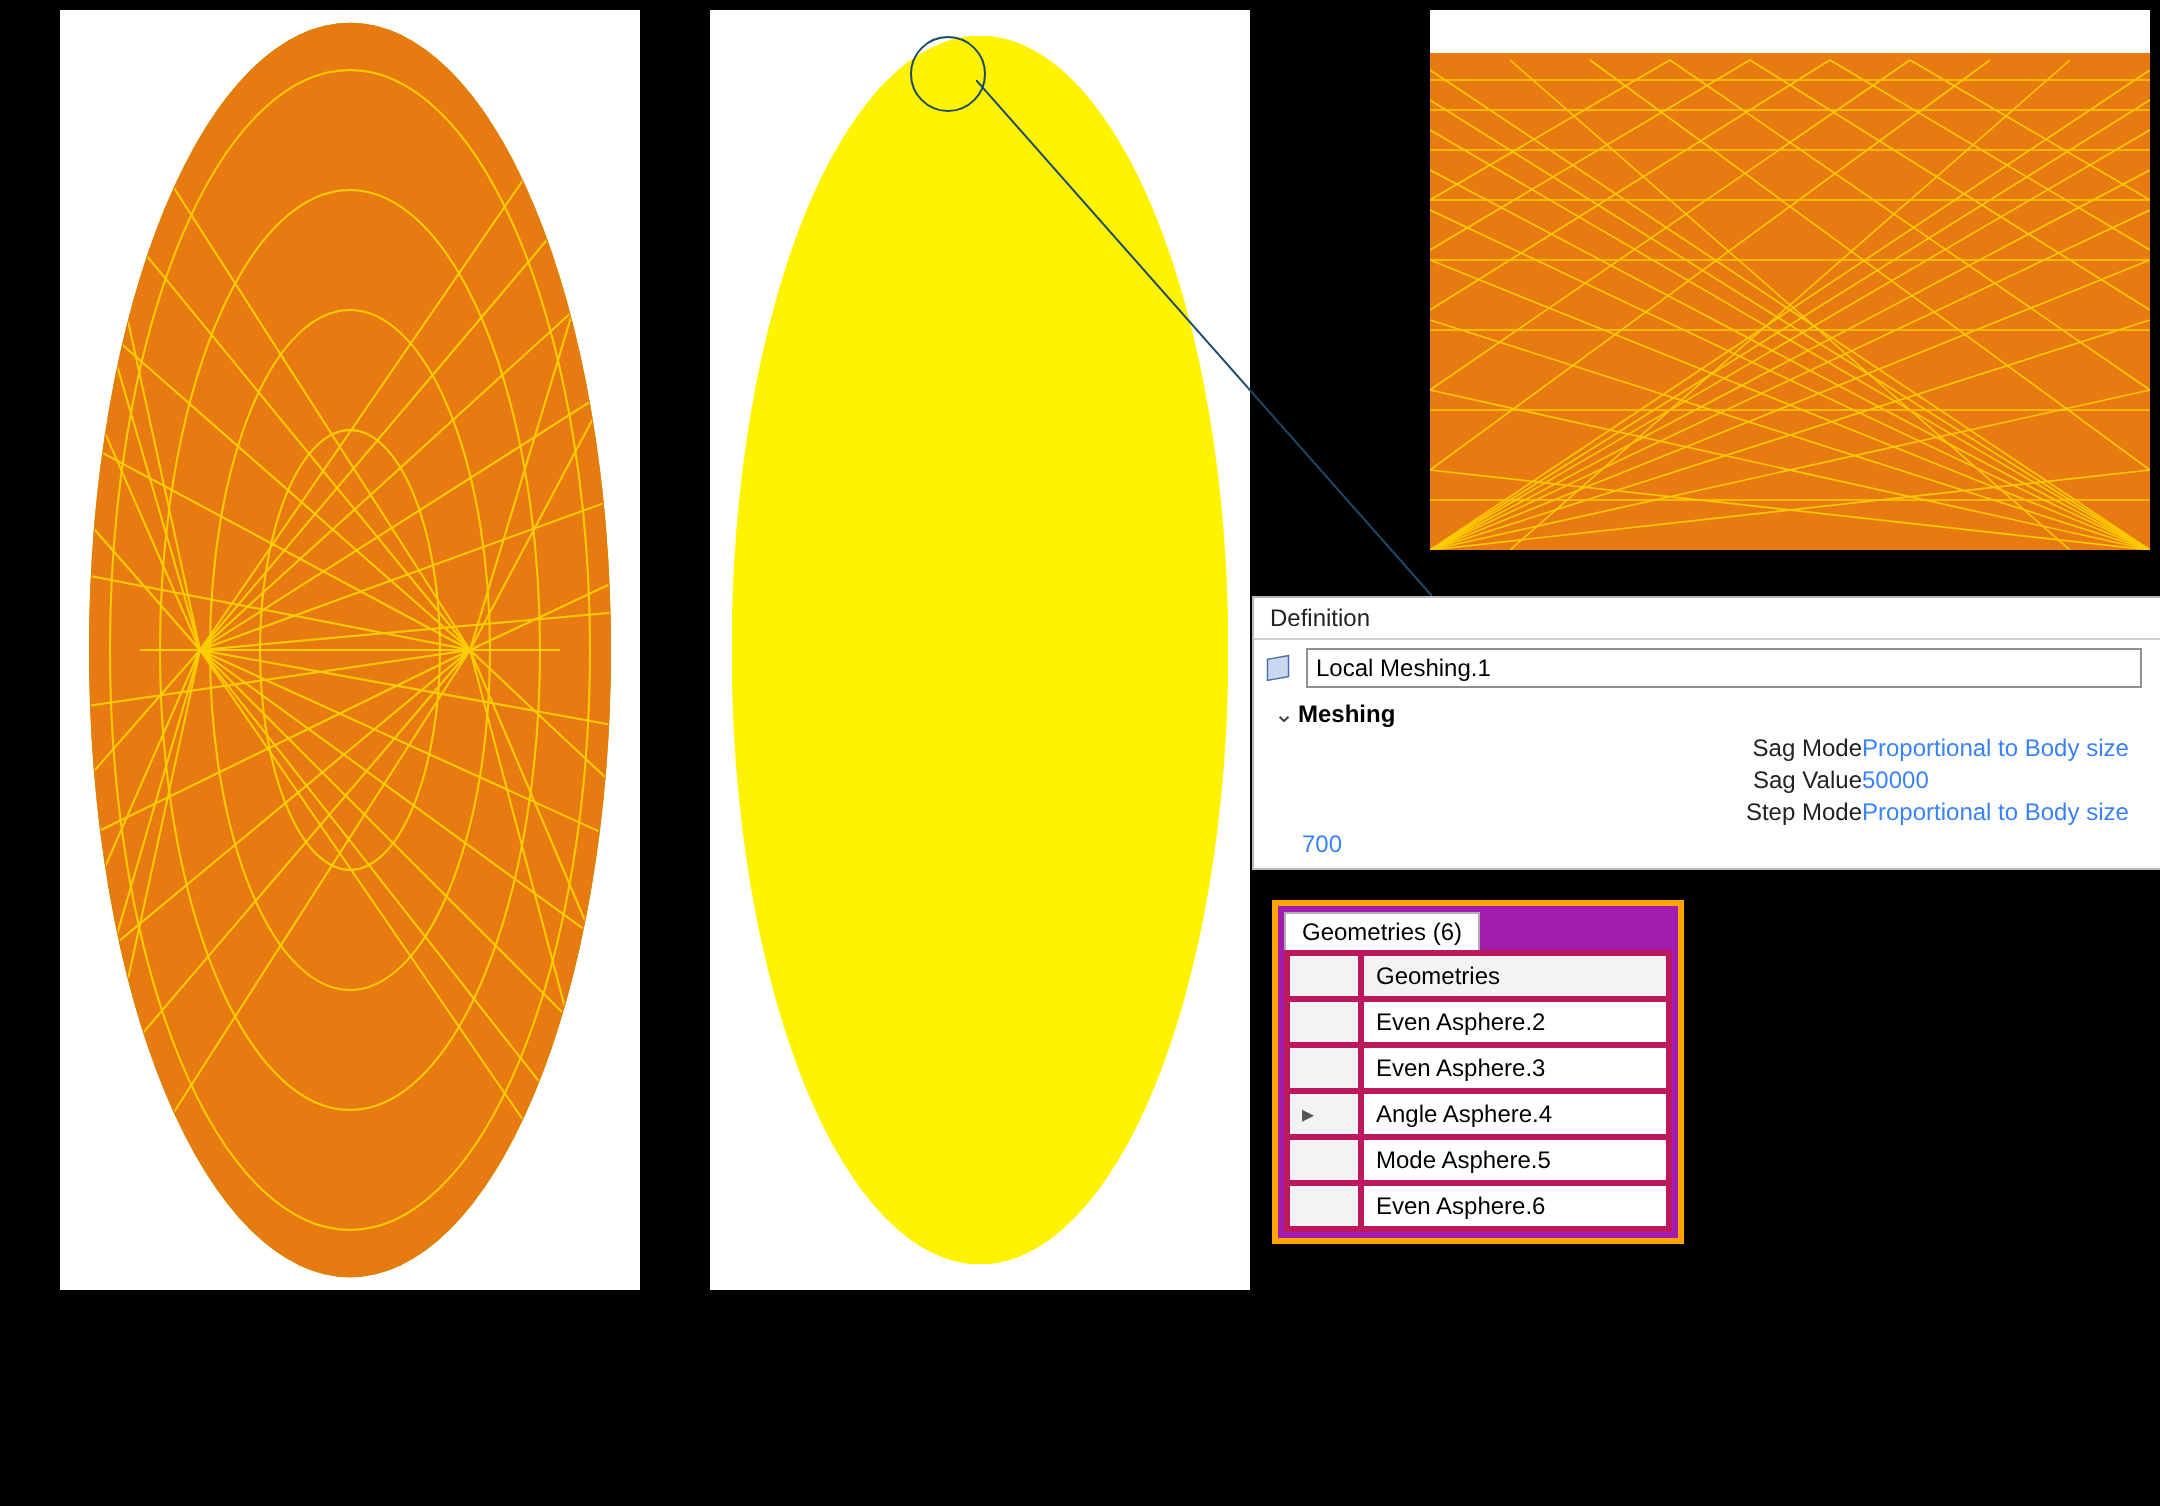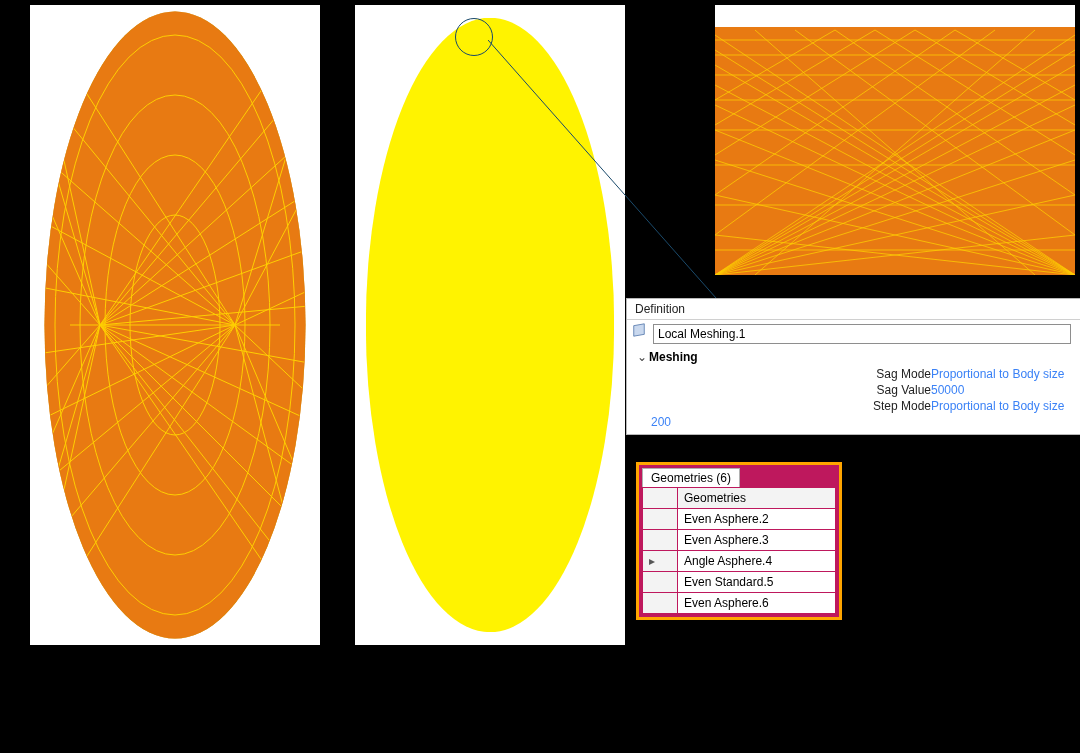--- a/index.html
+++ b/index.html
@@ -14,35 +14,35 @@
   
   .ellipse-mask{position:absolute;inset:0;clip-path:ellipse(45% 49% at 50% 50%);background:#e87a12;}
   .ellipse-lines{position:absolute;inset:0;clip-path:ellipse(45% 49% at 50% 50%);opacity:.95;}
   .ellipse-yellow{position:absolute;left:4%;top:2%;width:92%;height:96%;clip-path:ellipse(50% 50% at 50% 50%);background:#fff300;}
   .panel-mid{background:#fff;border:none;}
   .zoom-circle{position:absolute;left:455px;top:18px;width:36px;height:36px;border:1px solid #1a4a6b;border-radius:50%;background:transparent;}
   .zoom-line{position:absolute;left:488px;top:40px;width:230px;height:260px;pointer-events:none;}
   
   .def-panel{position:absolute;left:626px;top:298px;width:454px;background:#fff;border:1px solid #b9b9b9;}
   .def-head{padding:3px 8px 3px 8px;border-bottom:1px solid #d0d0d0;color:#222;}
-  .def-name{display:flex;gap:6px;padding:2px 4px;}
+  .def-name{display:flex;align-items:center;gap:6px;padding:2px 4px;}
   .cube-icon{width:16px;height:16px;display:inline-block;position:relative;}
   .cube-icon::before{content:"";position:absolute;inset:0;background:#c9d8ee;border:1px solid #4a6fa5;transform:skewY(-10deg) scale(.7);} 
   .name-box{flex:1;border:1px solid #8e8e8e;padding:1px 4px;margin:2px 6px 2px 0;background:#fff;height:16px;line-height:16px;}
   .props{padding:0 4px 4px 4px;}
   .prow{display:flex;padding:1px 0 1px 20px;}
   .prow .k{flex:0 0 280px;color:#222;text-align:right;}
   .prow .v{flex:1;color:#3b82f6;}
   .group-row{display:flex;align-items:center;padding:2px 0 2px 4px;font-weight:600;}
   .group-row .chev{width:14px;text-align:center;font-weight:normal;color:#444;}
   
-  .geom-frame{position:absolute;left:636px;top:462px;width:200px;border:3px solid #ffa500;background:#be185d;}
+  .geom-frame{position:absolute;left:636px;top:450px;width:200px;border:3px solid #ffa500;background:#a21caf;}
   .tab{display:inline-block;border:1px solid #b0b0b0;border-bottom:none;padding:2px 8px;background:#fff;margin-left:3px;margin-top:3px;}
   .gtable{border:1px solid #b0b0b0;border-collapse:collapse;width:calc(100% - 6px);margin:0 3px 3px 3px;}
-  .gtable th,.gtable td{border:1px solid #be185d;padding:3px 6px;text-align:left;font-weight:normal;background:#fff;}
+  .gtable th,.gtable td{border:3px solid #be185d;padding:3px 6px;text-align:left;font-weight:normal;background:#fff;}
   .gtable th{background:#f3f3f3;}
   .rowhdr{width:22px;background:#f3f3f3 !important;text-align:center;color:#555;}
   .panel-left{border:none;}
 </style>
 </head>
 <body>
 
 <div class="stage">
 
   <div class="panel panel-left">
@@ -182,21 +182,21 @@
       </div>
       <div class="prow">
         <span class="k">Sag Value</span>
         <span class="v">50000</span>
       </div>
       <div class="prow">
         <span class="k">Step Mode</span>
         <span class="v">Proportional to Body size</span>
       </div>
       <div class="prow">
-        <span class="v">200</span>
+        <span class="v">700</span>
       </div>
     </div>
   </div>
 
   <div class="geom-frame">
     <span class="tab">Geometries (6)</span>
     <table class="gtable">
       <tbody>
           <tr>
         <th class="rowhdr"></th>
@@ -209,21 +209,21 @@
       <tr>
             <td class="rowhdr"></td>
             <td>Even Asphere.3</td>
           </tr>
       <tr>
             <td class="rowhdr">▸</td>
             <td>Angle Asphere.4</td>
           </tr>
       <tr>
             <td class="rowhdr"></td>
-            <td>Even Standard.5</td>
+            <td>Mode Asphere.5</td>
           </tr>
       <tr>
             <td class="rowhdr"></td>
             <td>Even Asphere.6</td>
           </tr>
     </tbody>
       </table>
   </div>
 
 </div>

